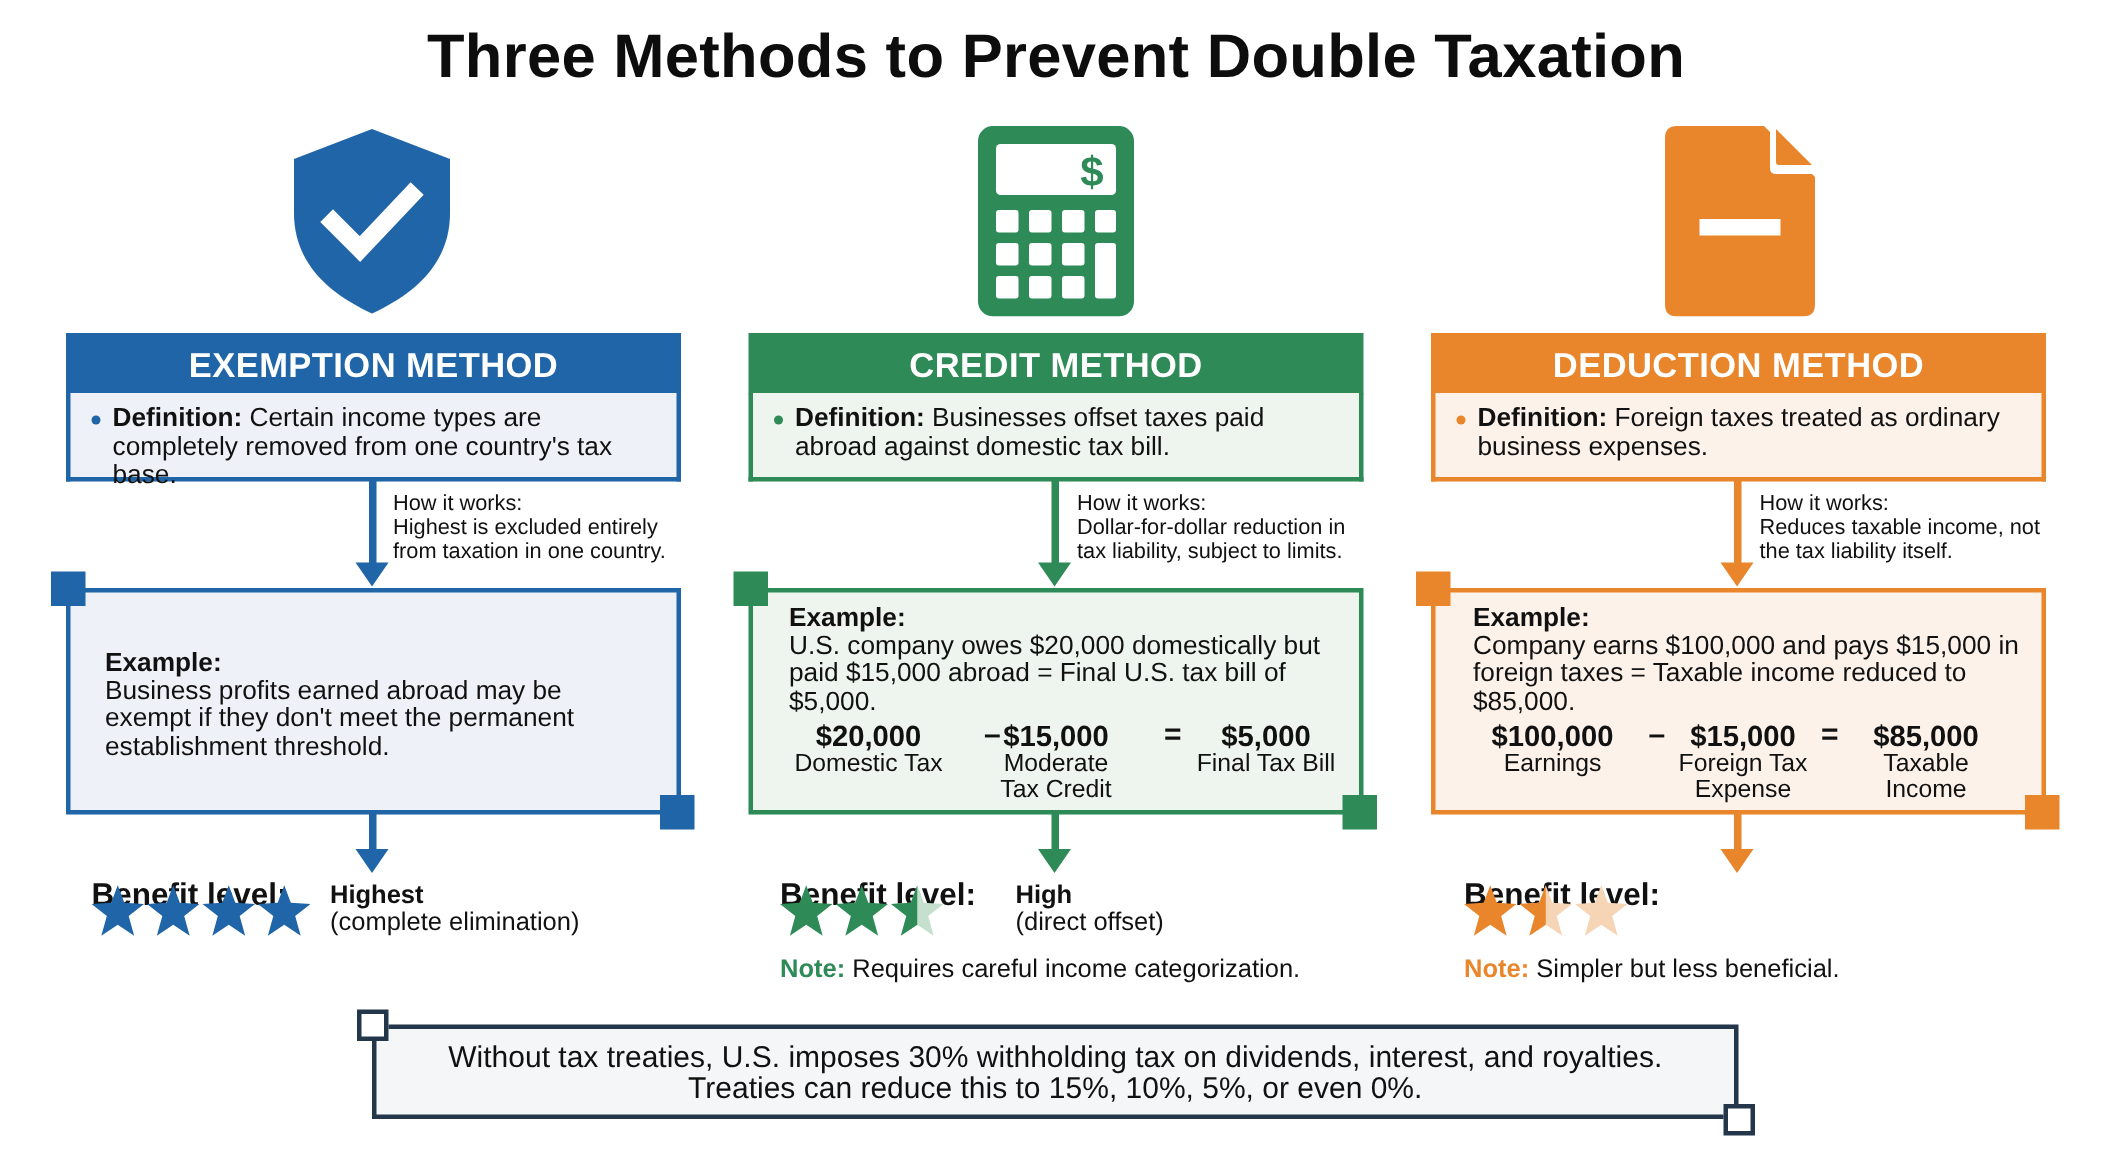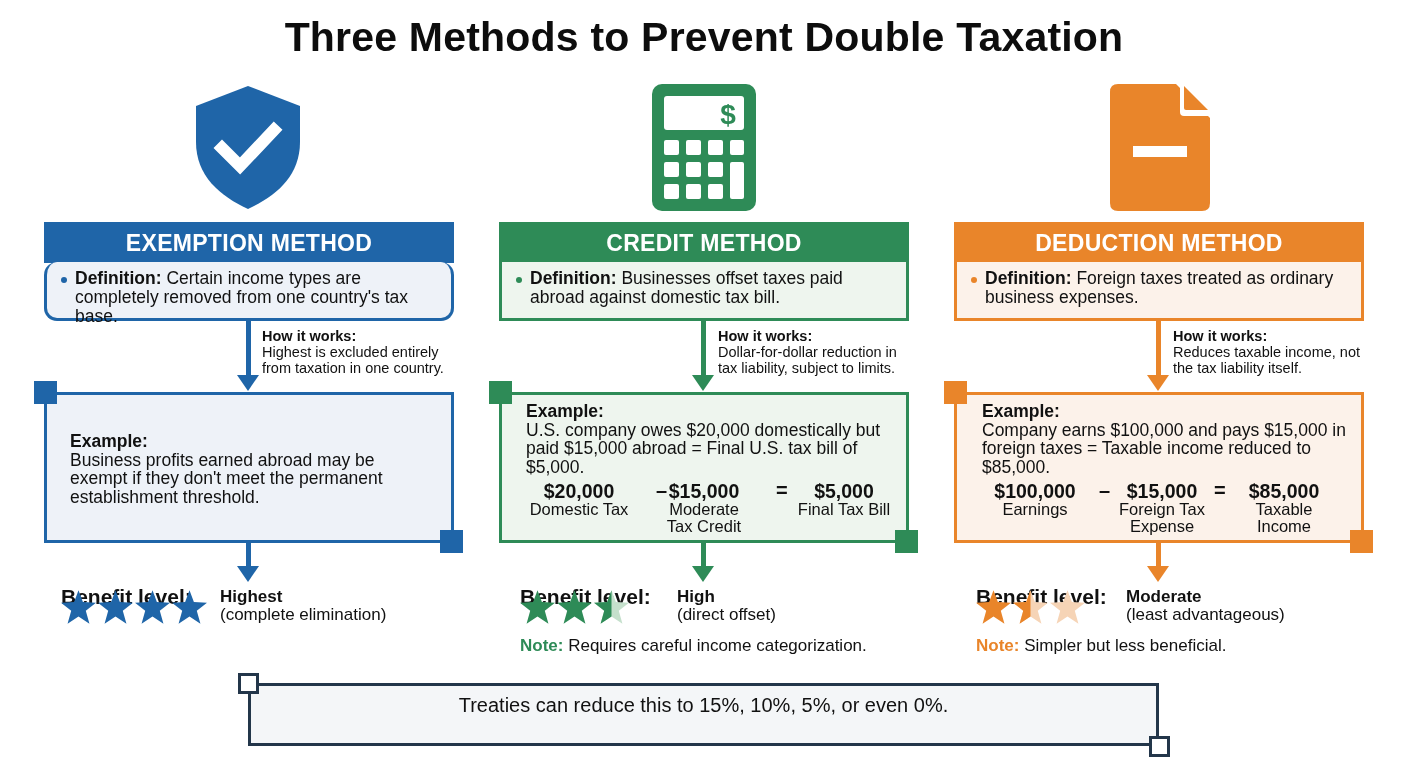--- a/index.html
+++ b/index.html
@@ -8,21 +8,21 @@
   .title { position: absolute; left: 0; top: 14px; width: 1408px; text-align: center; font-size: 41px; font-weight: 700; letter-spacing: 0.2px; color: #0d0d0d; }
   .col { position: absolute; top: 0; width: 410px; height: 768px; }
   .icon { position: absolute; top: 84px; }
   .hdr { position: absolute; left: 0; top: 222px; width: 410px; height: 41px; color: #fff; font-weight: 700; font-size: 23px; text-align: center; line-height: 42px; letter-spacing: 0.3px; }
   .def { position: absolute; left: 0; top: 262px; width: 410px; height: 59px; border: 3px solid; border-top: none; padding: 7px 10px 0 28px; font-size: 17.5px; line-height: 19px; }
   .def .dot { position: absolute; left: 14px; top: 15px; width: 6px; height: 6px; border-radius: 50%; }
   .def b { font-weight: 700; }
   .stem { position: absolute; width: 5px; }
   .arrowhead { position: absolute; width: 0; height: 0; border-left: 11px solid transparent; border-right: 11px solid transparent; border-top: 16px solid; }
   .how { position: absolute; font-size: 14.5px; line-height: 16px; }
-  .how .h { font-weight: 700; }
+  .how .h { font-weight: 400; }
   .ex { position: absolute; left: 0; top: 392px; width: 410px; height: 151px; border: 3px solid; }
   .sq { position: absolute; width: 23px; height: 23px; }
   .ex-body { position: absolute; font-size: 17.5px; line-height: 18.5px; }
   .ex-body .h { font-weight: 700; }
   .calc { position: absolute; top: 86px; width: 380px; }
   .calc .cell { position: absolute; text-align: center; }
   .calc .amt { font-weight: 700; font-size: 19.5px; line-height: 20px; }
   .calc .lbl { font-size: 16.5px; line-height: 17px; }
   .calc .op { position: absolute; font-weight: 700; font-size: 20px; }
   .benefit { position: absolute; top: 585px; font-weight: 700; font-size: 21px; }
@@ -38,21 +38,21 @@
 <body>
 
 <div class="title">Three Methods to Prevent Double Taxation</div>
 
 <div class="col" style="left:44px;">
   <svg class="icon" style="left:148px;top:84px;" width="112" height="127" viewBox="0 0 112 127">
     <path d="M56 2 L108 22 L108 58 C108 92 84 112 56 125 C28 112 4 92 4 58 L4 22 Z" fill="#1f65a8"></path>
     <path d="M30 64 L48 82 L82 46" stroke="#fff" stroke-width="12" fill="none" stroke-linecap="square"></path>
   </svg>
   <div class="hdr" style="background:#1f65a8;">EXEMPTION METHOD</div>
-  <div class="def" style="border-color:#1f65a8;background:#eef2f8;border-radius:13px;">
+  <div class="def" style="border-color:#1f65a8;background:#eef2f8;">
     <span class="dot" style="background:#1f65a8;"></span>
     <b>Definition:</b><span> Certain income types are completely removed from one country's tax base.</span>
   </div>
   <div class="stem" style="left:202px;top:320px;height:58px;background:#1f65a8;"></div>
   <div class="arrowhead" style="left:193px;top:375px;border-top-color:#1f65a8;"></div>
   <div class="how" style="left:218px;top:328px;width:200px;">
     <div class="h">How it works:</div>
     <div>Highest is excluded entirely from taxation in one country.</div>
   </div>
   <div class="ex" style="border-color:#1f65a8;background:#eef2f8;">
@@ -222,26 +222,23 @@
             <rect x="0" y="0" width="12" height="23"></rect>
           </clipPath>
         </defs>
       <path d="M12 0 L15 8 L24 8.5 L17 14 L19.5 23 L12 18 L4.5 23 L7 14 L0 8.5 L9 8 Z" fill="#f6d4b6"></path>
       <path d="M12 0 L15 8 L24 8.5 L17 14 L19.5 23 L12 18 L4.5 23 L7 14 L0 8.5 L9 8 Z" fill="#e9852a" clip-path="url(#ol)"></path>
     </svg>
     <svg width="35" height="34" viewBox="0 0 24 23">
         <path d="M12 0 L15 8 L24 8.5 L17 14 L19.5 23 L12 18 L4.5 23 L7 14 L0 8.5 L9 8 Z" fill="#f6d4b6"></path>
       </svg>
   </div>
-  <div class="rating" style="left:172px;">
-    <div class="lvl">Moderate</div>
-    <div>(least advantageous)</div>
-  </div>
   <div class="note" style="left:22px;">
     <b style="color:#e9852a;">Note:</b><span> Simpler but less beneficial.</span>
   </div>
 </div>
 
 <div class="bottom">
+  <div>Without tax treaties, U.S. imposes 30% withholding tax on dividends, interest, and royalties.</div>
   <div>Treaties can reduce this to 15%, 10%, 5%, or even 0%.</div>
 </div>
 <div class="bsq" style="left:238px;top:673px;"></div>
 <div class="bsq" style="left:1149px;top:736px;"></div>
 
 </body></html>

